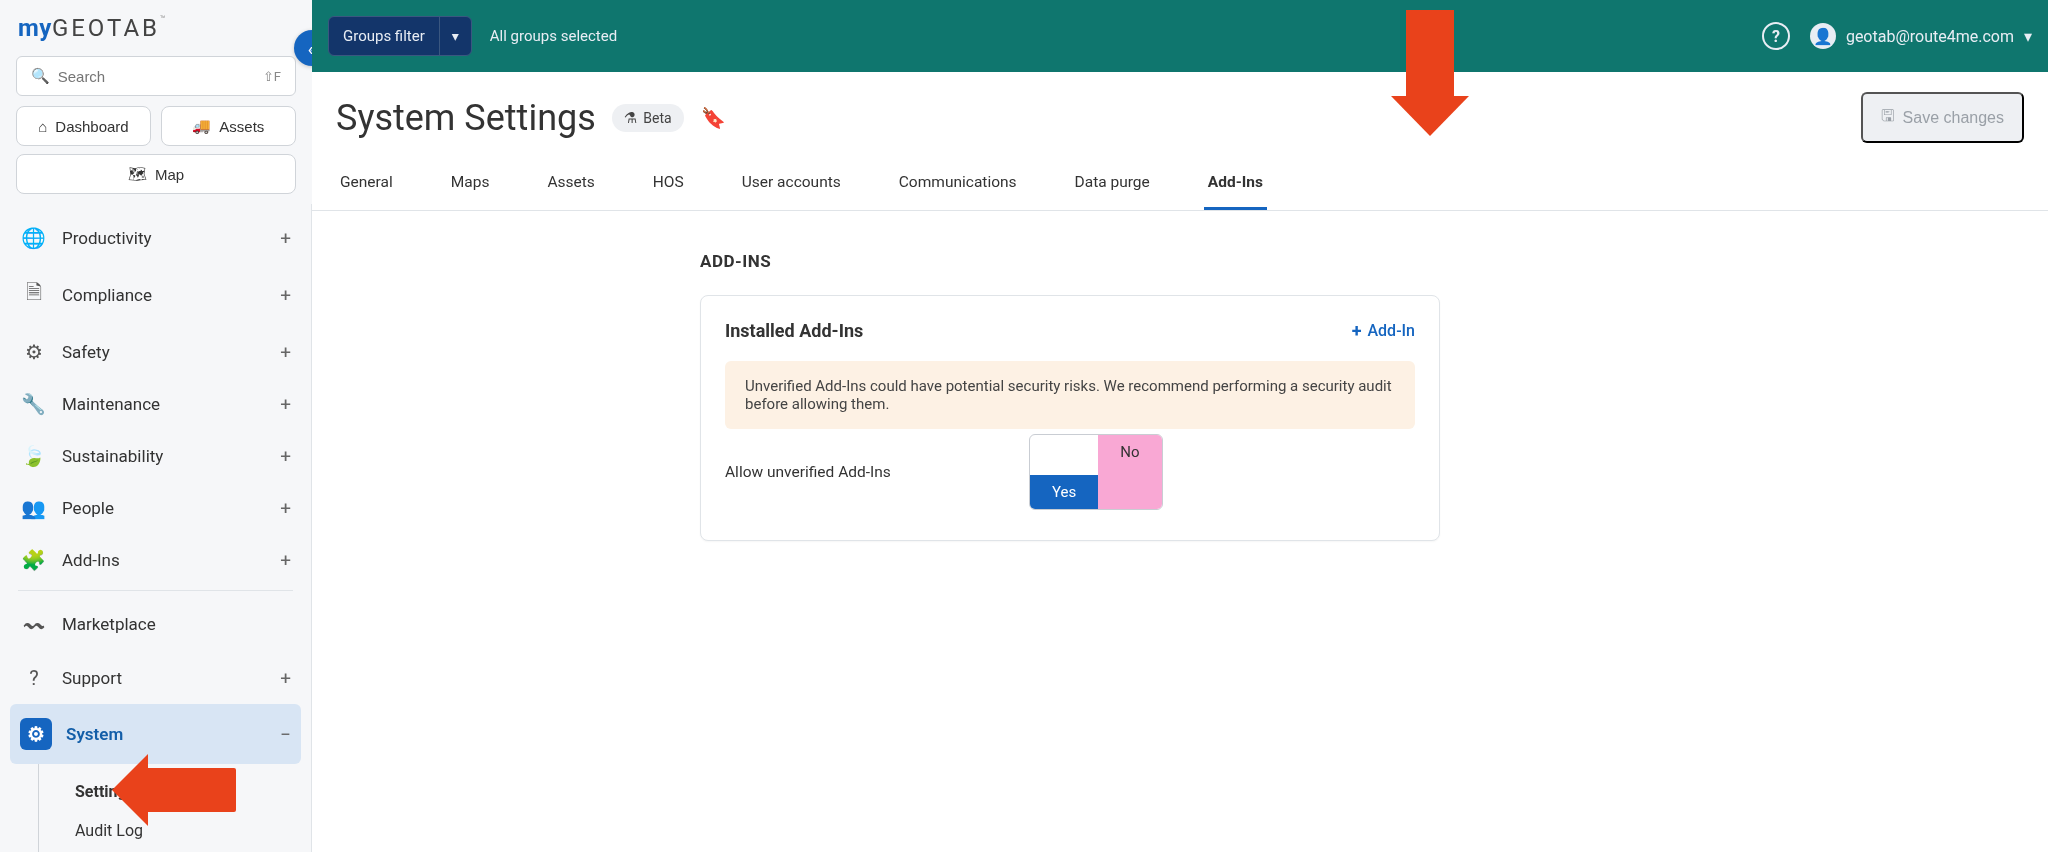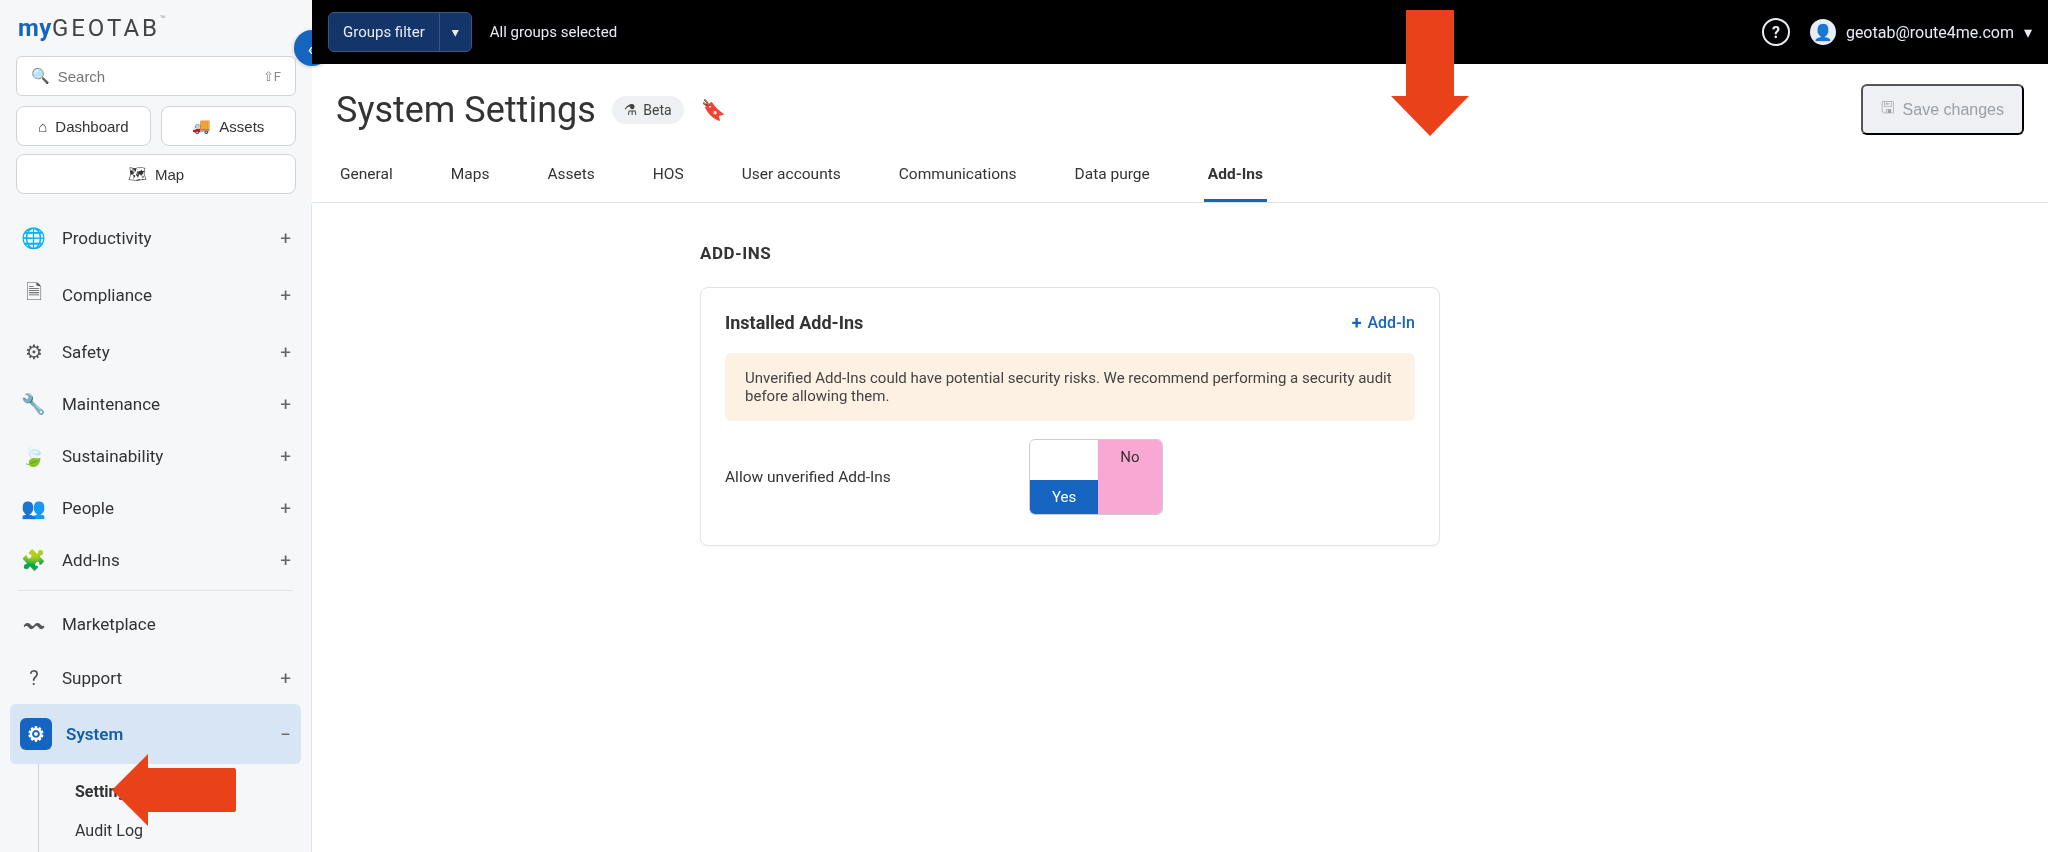--- a/index.html
+++ b/index.html
@@ -27,21 +27,21 @@
 .nav-item .nav-plus { color: #666; font-size: 19px; font-weight: 400; }
 .nav-item.active { background: #d8e5f4; color: #135ea8; font-weight: 600; }
 .nav-item.active .nav-icon { background: #1565c0; color: #fff; width: 32px; height: 32px; border-radius: 6px; }
 .nav-sub { padding: 8px 0 8px 28px; border-left: 1px solid #d0d4d9; margin-left: 28px; }
 .nav-sub-item { padding: 10px 8px; font-size: 16px; color: #333; cursor: pointer; border-radius: 6px; }
 .nav-sub-item.active { font-weight: 700; }
 .nav-divider { height: 1px; background: #e0e4e8; margin: 4px 8px; }
 
 
 .main { flex: 1; display: flex; flex-direction: column; position: relative; }
-.topbar { background: #000000; height: 64px; display: flex; align-items: center; padding: 0 16px; color: #e8edf4; }
+.topbar { background: #0f766e; height: 72px; display: flex; align-items: center; padding: 0 16px; color: #e8edf4; }
 .groups-filter { display: flex; align-items: center; border: 1px solid #3a5780; border-radius: 6px; background: #13356a; margin-right: 18px; height: 40px; }
 .groups-filter .gf-text { padding: 0 14px; font-size: 15px; }
 .groups-filter .gf-drop { border-left: 1px solid #3a5780; padding: 0 12px; height: 100%; display: flex; align-items: center; }
 .all-groups { font-size: 15px; }
 .topbar-right { margin-left: auto; display: flex; align-items: center; gap: 20px; }
 .help-icon { width: 28px; height: 28px; border: 2px solid #e8edf4; border-radius: 50%; display: flex; align-items: center; justify-content: center; font-size: 16px; font-weight: 700; cursor: pointer; }
 .user-chip { display: flex; align-items: center; gap: 10px; font-size: 16px; cursor: pointer; }
 .user-chip .avatar { width: 26px; height: 26px; background: #e8edf4; border-radius: 50%; display: flex; align-items: center; justify-content: center; color: #133466; }
 .page-header { display: flex; align-items: center; padding: 20px 24px 16px; }
 .page-title { font-size: 36px; font-weight: 400; color: #333; margin-right: 16px; }
@@ -52,21 +52,21 @@
 .tabs { display: flex; gap: 50px; padding: 0 24px; border-bottom: 1px solid #e0e4e8; }
 .tab { padding: 14px 4px 16px; font-size: 15.5px; color: #333; cursor: pointer; border-bottom: 3px solid transparent; }
 .tab.active { font-weight: 700; border-bottom-color: #1565c0; }
 .content { flex: 1; overflow-y: auto; padding: 40px 0 0 388px; }
 .content h2 { font-size: 17px; font-weight: 700; letter-spacing: .5px; color: #333; margin-bottom: 24px; }
 .card { width: 740px; border: 1px solid #e0e4e8; border-radius: 8px; background: #fff; padding: 24px 24px 30px; box-shadow: 0 1px 2px rgba(0,0,0,.04); }
 .card-head { display: flex; justify-content: space-between; align-items: center; margin-bottom: 20px; }
 .card-title { font-size: 18px; font-weight: 700; }
 .addin-btn { display: flex; align-items: center; gap: 6px; color: #1565c0; font-size: 16px; font-weight: 500; cursor: pointer; }
 .addin-btn .plus { font-size: 18px; font-weight: 700; }
-.warning-box { background: #fdf1e4; border-radius: 6px; padding: 16px 20px; font-size: 15px; color: #444; margin-bottom: 18px; }
+.warning-box { background: #fdf1e4; border-radius: 6px; padding: 16px 20px; font-size: 15px; color: #444; margin-bottom: 5px; }
 .setting-row { display: flex; align-items: center; }
 .setting-label { width: 304px; font-size: 15.5px; color: #333; }
 .toggle { display: flex; border: 1px solid #c9cdd3; border-radius: 6px; overflow: hidden; }
 .toggle-opt { padding: 8px 22px; font-size: 15px; cursor: pointer; }
 .toggle-opt.selected { background: #1565c0; color: #fff; margin-top: 40px; }
 .toggle-opt:not(.selected) { background: #f9a8d4; color: #333; }
 
 
 .arrow { position: absolute; background: #e9421b; }
 .arrow.down { width: 48px; height: 90px; top: 10px; left: 1094px; }

